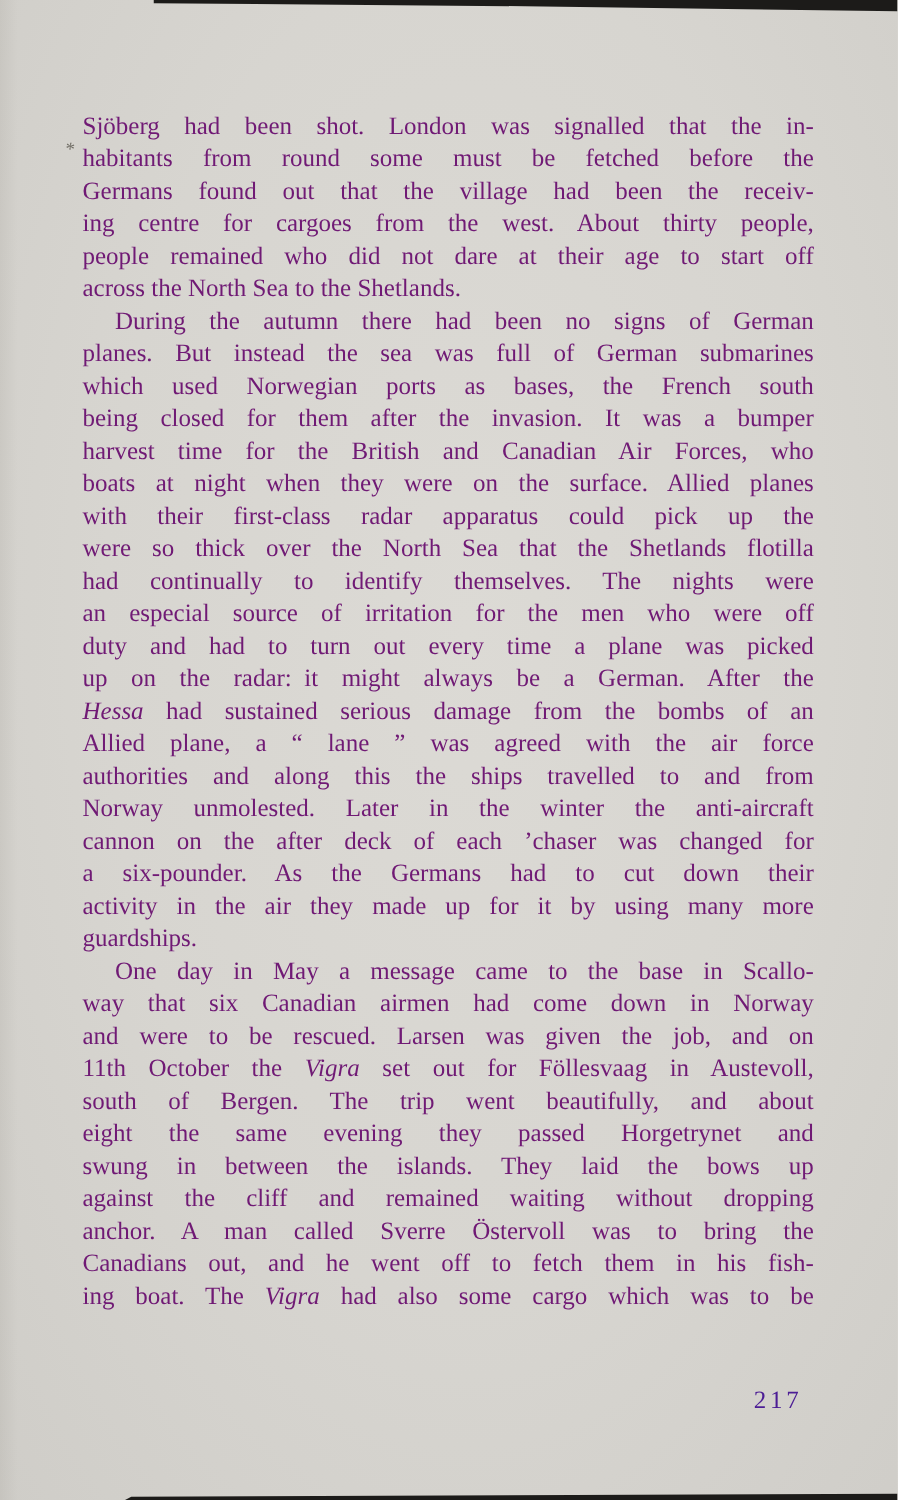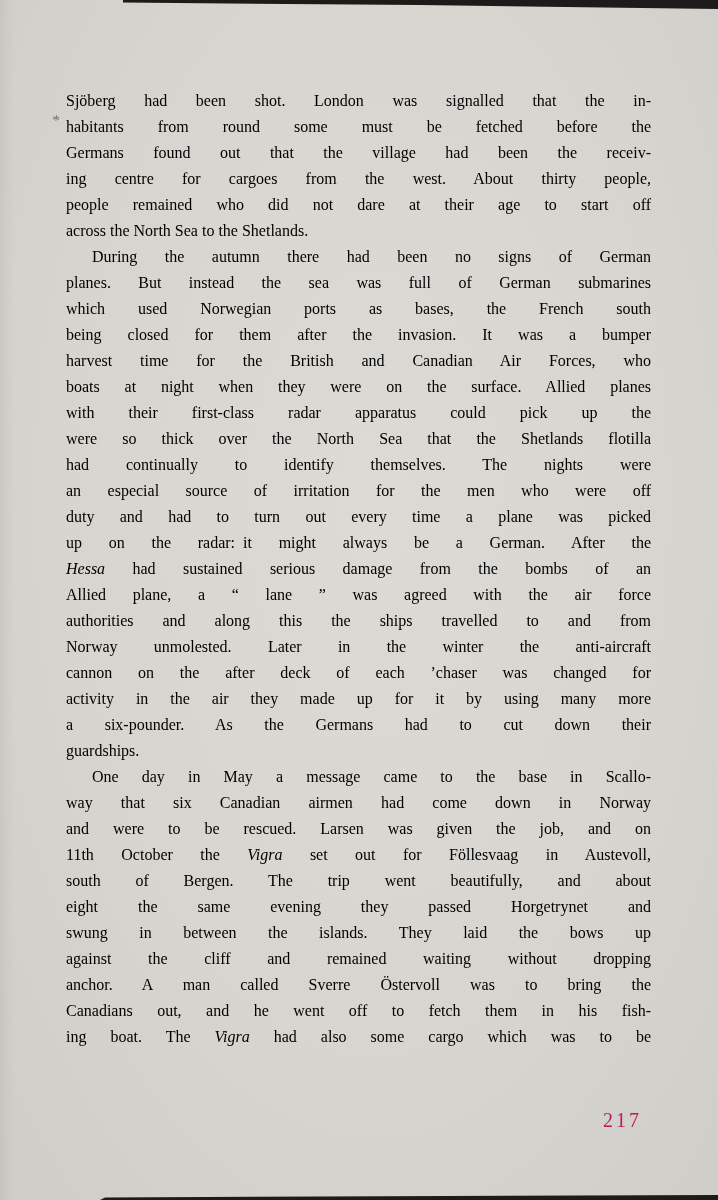--- a/index.html
+++ b/index.html
@@ -15,40 +15,40 @@
     background:
       linear-gradient(to right, rgba(120,115,105,0.10) 0px, rgba(120,115,105,0.0) 14px),
       radial-gradient(ellipse at 52% 42%, #dcdad5 0%, #d7d5d0 55%, #cfcdc8 100%);
   }
   .scan-edge { position: absolute; left: 0; width: 718px; display: block; }
   .scan-edge.top { top: 0; height: 12px; }
   .scan-edge.bottom { bottom: 0; height: 8px; }
   .text-block {
     position: absolute;
     left: 66px; top: 88px; width: 585px;
-    font-size: 16px;
+    font-size: 20px;
     line-height: 26px;
-    color: #000000;
+    color: #701a75;
     text-rendering: optimizeLegibility;
   }
   .line {
     text-align: justify;
     text-align-last: justify;
     height: 26px;
     overflow: visible;
   }
   .line.end { text-align-last: left; }
   .line.indent { text-indent: 26px; }
   .italic { font-style: italic; }
   .page-number {
     position: absolute;
     top: 1109px; right: 76px;
     font-size: 20px;
     letter-spacing: 3px;
-    color: #be185d;
+    color: #4c1d95;
     text-align: right;
   }
   .margin-mark {
     position: absolute;
     left: 52px; top: 112px;
     font-size: 15px;
     color: #716e66;
     transform: rotate(8deg);
   }
 </style>
@@ -80,22 +80,22 @@
     <div class="line"><span>were so thick over the North Sea that the Shetlands flotilla</span></div>
     <div class="line"><span>had continually to identify themselves. The nights were</span></div>
     <div class="line"><span>an especial source of irritation for the men who were off</span></div>
     <div class="line"><span>duty and had to turn out every time a plane was picked</span></div>
     <div class="line"><span>up on the radar: it might always be a German. After the</span></div>
     <div class="line"><span class="italic">Hessa</span><span> had sustained serious damage from the bombs of an</span></div>
     <div class="line"><span>Allied plane, a “ lane ” was agreed with the air force</span></div>
     <div class="line"><span>authorities and along this the ships travelled to and from</span></div>
     <div class="line"><span>Norway unmolested. Later in the winter the anti-aircraft</span></div>
     <div class="line"><span>cannon on the after deck of each ’chaser was changed for</span></div>
+    <div class="line"><span>a six-pounder. As the Germans had to cut down their</span></div>
     <div class="line"><span>activity in the air they made up for it by using many more</span></div>
-    <div class="line"><span>a six-pounder. As the Germans had to cut down their</span></div>
     <div class="line end"><span>guardships.</span></div>
     <div class="line indent"><span>One day in May a message came to the base in Scallo-</span></div>
     <div class="line"><span>way that six Canadian airmen had come down in Norway</span></div>
     <div class="line"><span>and were to be rescued. Larsen was given the job, and on</span></div>
     <div class="line"><span>11th October the </span><span class="italic">Vigra</span><span> set out for Föllesvaag in Austevoll,</span></div>
     <div class="line"><span>south of Bergen. The trip went beautifully, and about</span></div>
     <div class="line"><span>eight the same evening they passed Horgetrynet and</span></div>
     <div class="line"><span>swung in between the islands. They laid the bows up</span></div>
     <div class="line"><span>against the cliff and remained waiting without dropping</span></div>
     <div class="line"><span>anchor. A man called Sverre Östervoll was to bring the</span></div>

